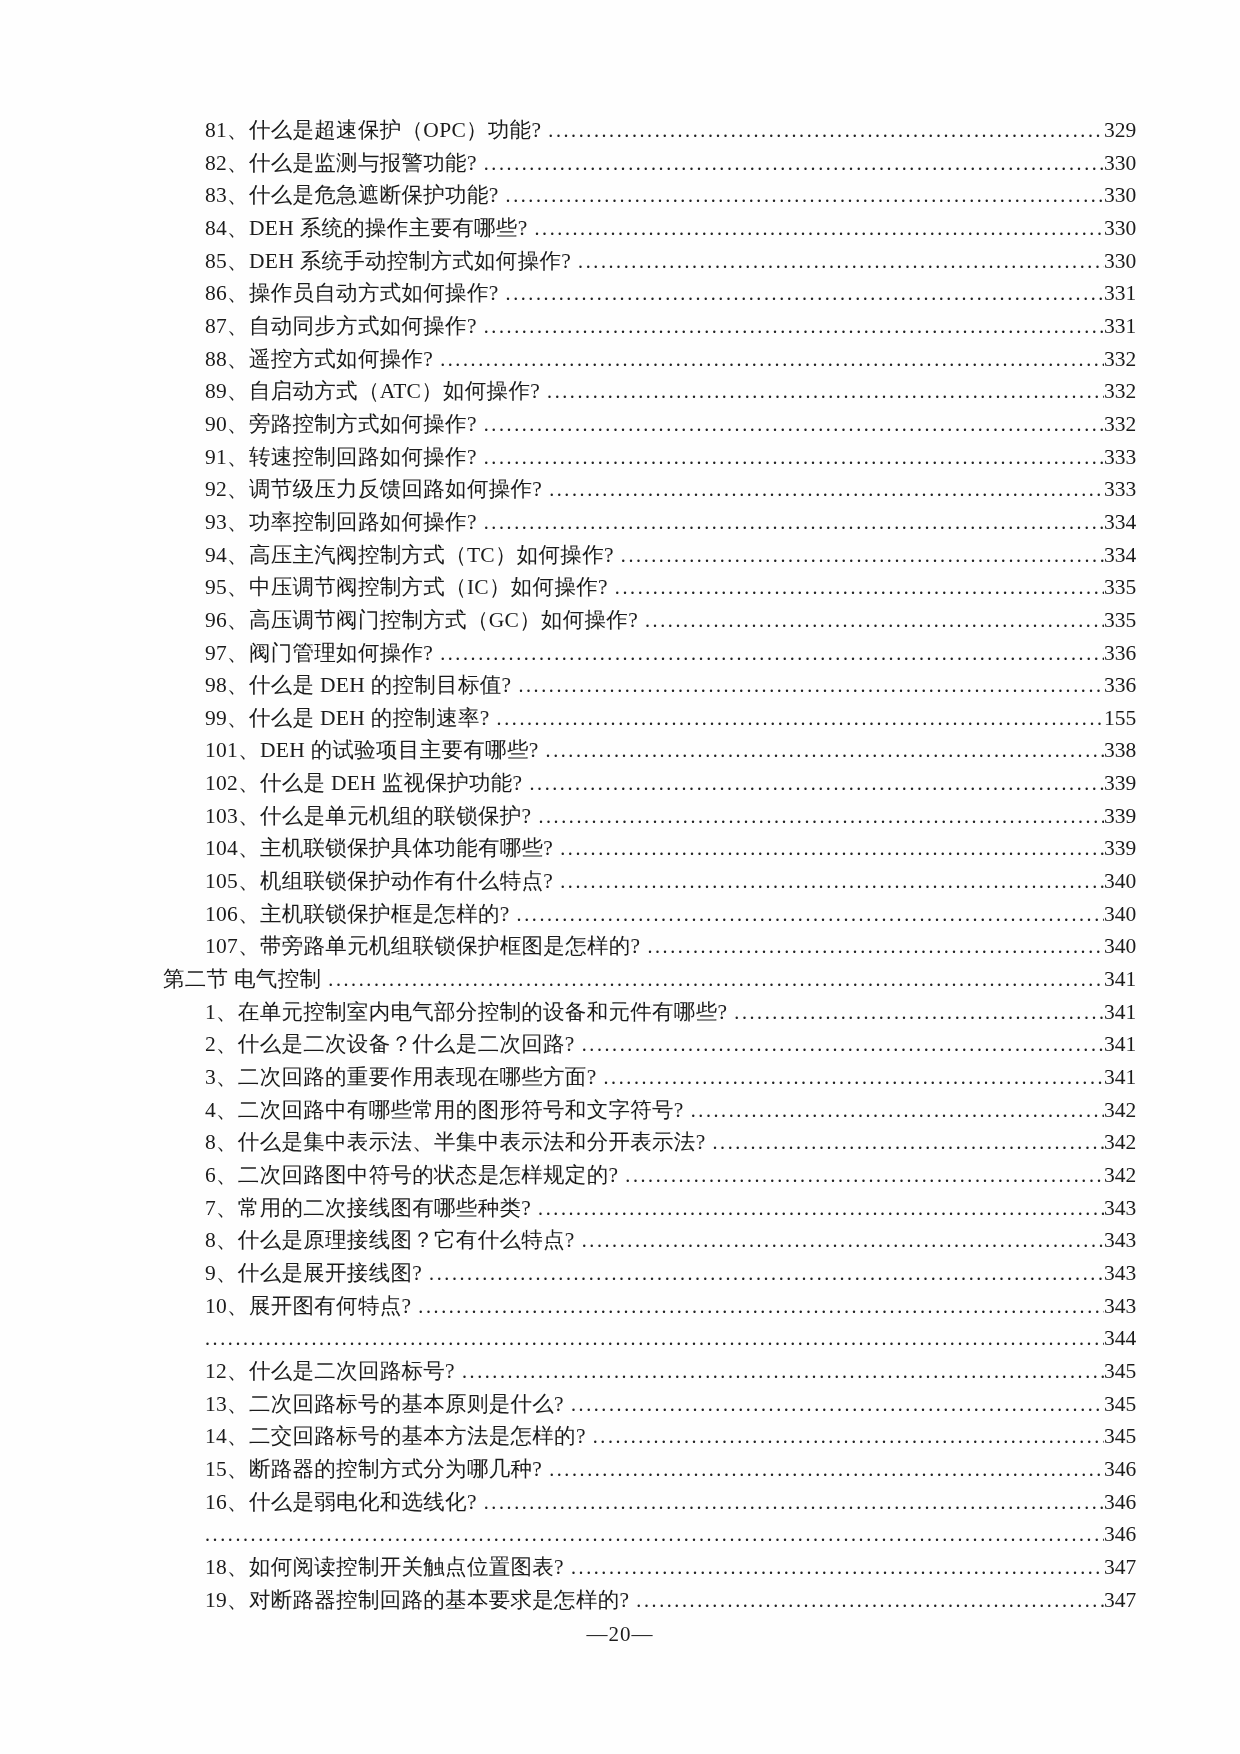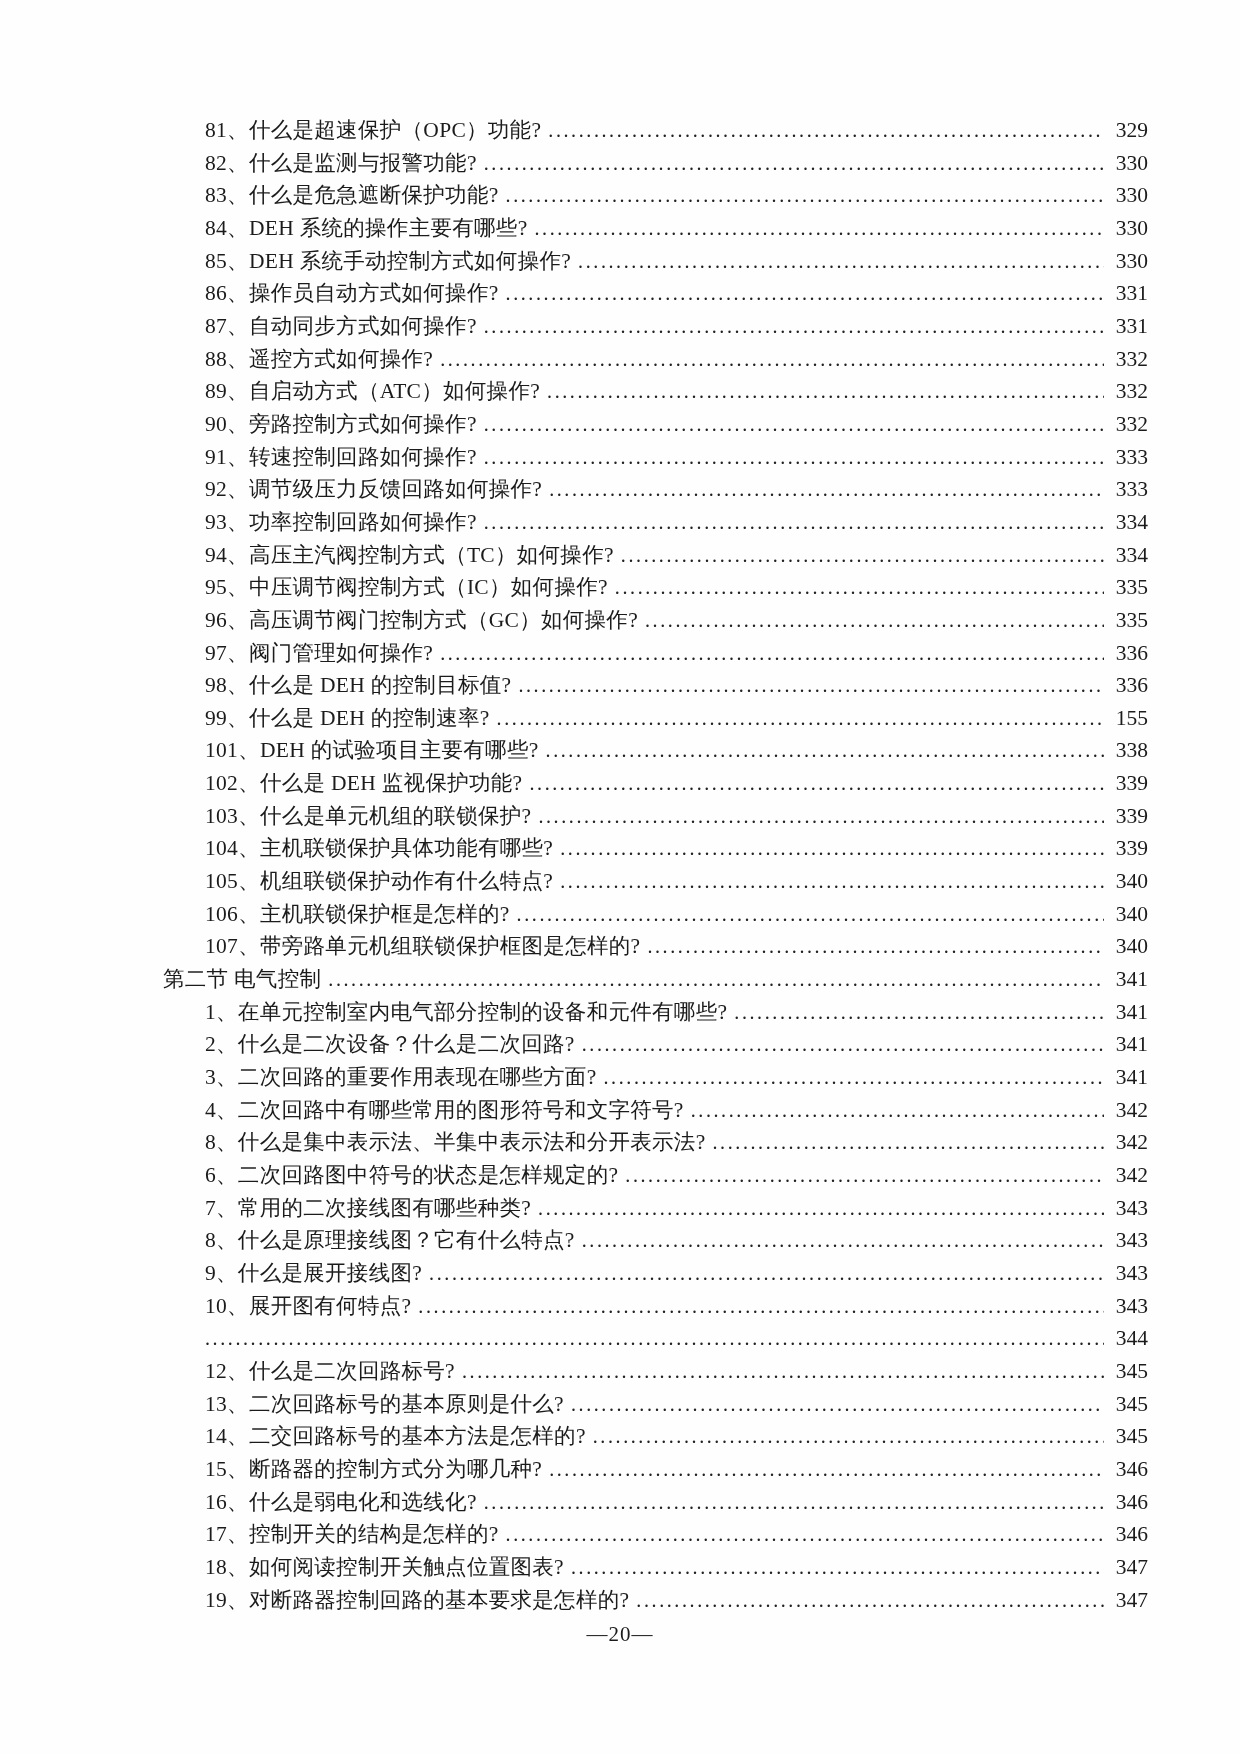--- a/index.html
+++ b/index.html
@@ -44,21 +44,21 @@
     color: #222;
   }
   .row .dots::after {
     content: "........................................................................................................................................................................................................";
     letter-spacing: 2.6px;
     font-size: 20px;
   }
   .row .page-no {
     flex: 0 0 auto;
     min-width: 44px;
-    text-align: right;
+    text-align: left;
   }
   .page-footer {
     position: absolute;
     left: 0;
     top: 1622px;
     width: 100%;
     text-align: center;
     font-size: 21px;
     letter-spacing: 1px;
   }
@@ -276,21 +276,20 @@
         <span class="label">15、断路器的控制方式分为哪几种?</span>
         <span class="dots"></span>
         <span class="page-no">346</span>
       </div>
       <div class="row item">
         <span class="label">16、什么是弱电化和选线化?</span>
         <span class="dots"></span>
         <span class="page-no">346</span>
       </div>
       <div class="row item">
-        <span class="label">17、控制开关的结构是怎样的?</span>
         <span class="dots"></span>
         <span class="page-no">346</span>
       </div>
       <div class="row item">
         <span class="label">18、如何阅读控制开关触点位置图表?</span>
         <span class="dots"></span>
         <span class="page-no">347</span>
       </div>
       <div class="row item">
         <span class="label">19、对断路器控制回路的基本要求是怎样的?</span>

